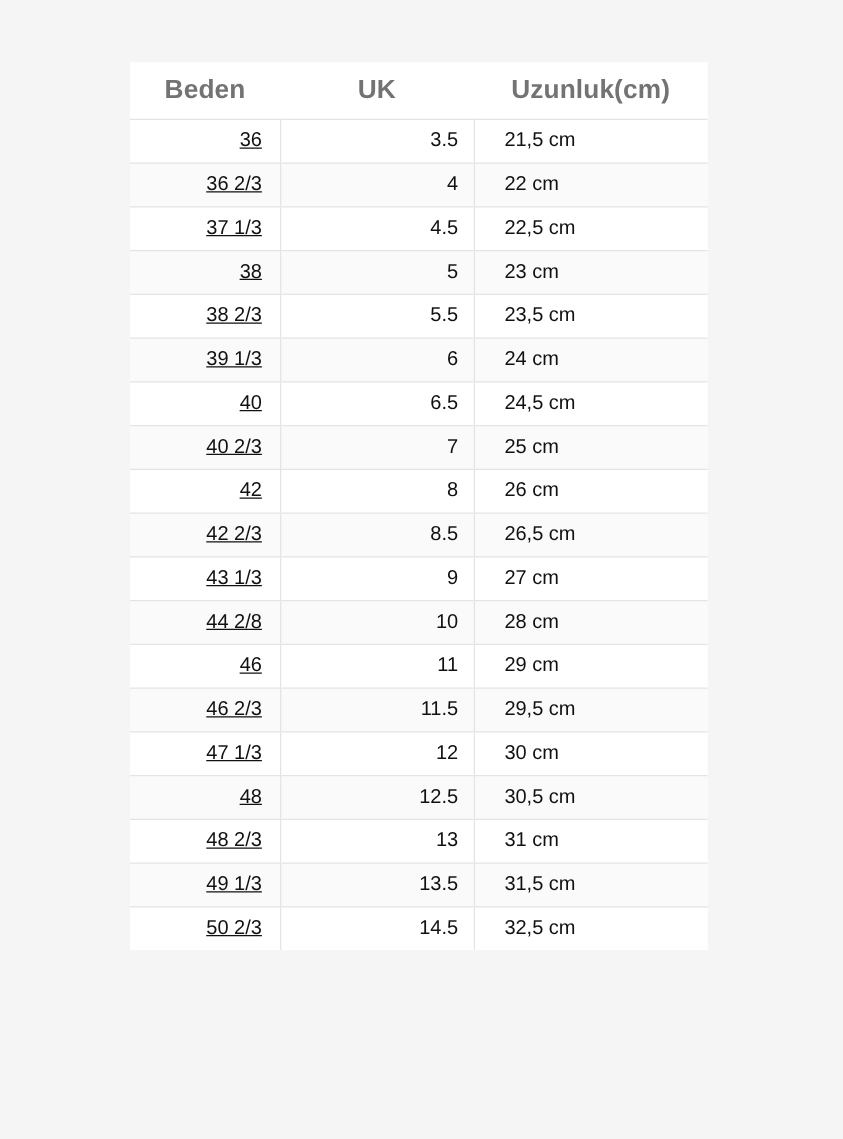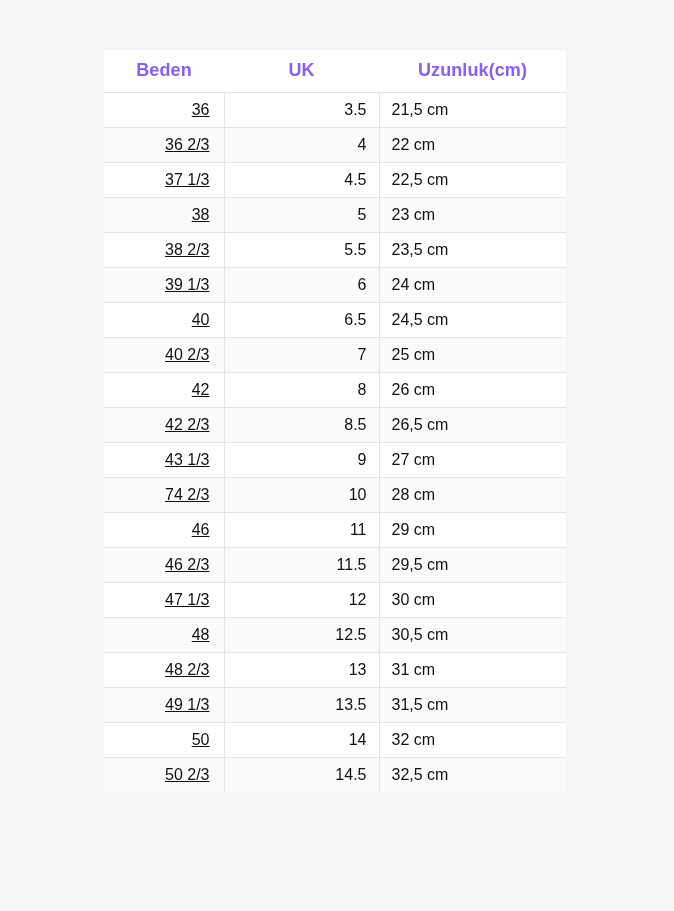--- a/index.html
+++ b/index.html
@@ -31,23 +31,23 @@
     width: 462px;
     table-layout: fixed;
     background: #ffffff;
   }
   table.size-table col.c-beden { width: 120px; }
   table.size-table col.c-uk { width: 155px; }
   table.size-table col.c-len { width: 187px; }
 
   table.size-table thead th {
     background: #ffffff;
-    font-size: 18px;
+    font-size: 21px;
     font-weight: bold;
-    color: #8b5cf6;
+    color: #737373;
     padding: 10px 12px 11px 12px;
     border: none;
     text-align: center;
     letter-spacing: 0.1px;
   }
   table.size-table thead th.th-beden {
     text-align: center;
   }
   table.size-table tbody td {
     font-size: 16px;
@@ -65,21 +65,21 @@
   table.size-table tbody td.col-beden {
     text-align: right;
     padding-right: 14px;
     text-decoration: underline;
   }
   table.size-table tbody td.col-uk {
     text-align: right;
   }
   table.size-table tbody td.col-len {
     text-align: left;
-    padding-left: 12px;
+    padding-left: 24px;
   }
   table.size-table tbody tr:nth-child(even) td {
     background: #fafafa;
   }
   table.size-table tbody tr:nth-child(odd) td {
     background: #ffffff;
   }
 </style>
 </head>
 <body>
@@ -149,21 +149,21 @@
             <td class="col-beden">42 2/3</td>
             <td class="col-uk">8.5</td>
             <td class="col-len">26,5 cm</td>
           </tr>
           <tr>
             <td class="col-beden">43 1/3</td>
             <td class="col-uk">9</td>
             <td class="col-len">27 cm</td>
           </tr>
           <tr>
-            <td class="col-beden">74 2/3</td>
+            <td class="col-beden">44 2/8</td>
             <td class="col-uk">10</td>
             <td class="col-len">28 cm</td>
           </tr>
           <tr>
             <td class="col-beden">46</td>
             <td class="col-uk">11</td>
             <td class="col-len">29 cm</td>
           </tr>
           <tr>
             <td class="col-beden">46 2/3</td>
@@ -182,25 +182,20 @@
           </tr>
           <tr>
             <td class="col-beden">48 2/3</td>
             <td class="col-uk">13</td>
             <td class="col-len">31 cm</td>
           </tr>
           <tr>
             <td class="col-beden">49 1/3</td>
             <td class="col-uk">13.5</td>
             <td class="col-len">31,5 cm</td>
-          </tr>
-          <tr>
-            <td class="col-beden">50</td>
-            <td class="col-uk">14</td>
-            <td class="col-len">32 cm</td>
           </tr>
           <tr>
             <td class="col-beden">50 2/3</td>
             <td class="col-uk">14.5</td>
             <td class="col-len">32,5 cm</td>
           </tr>
         </tbody>
     </table>
   </div>
 </div>

